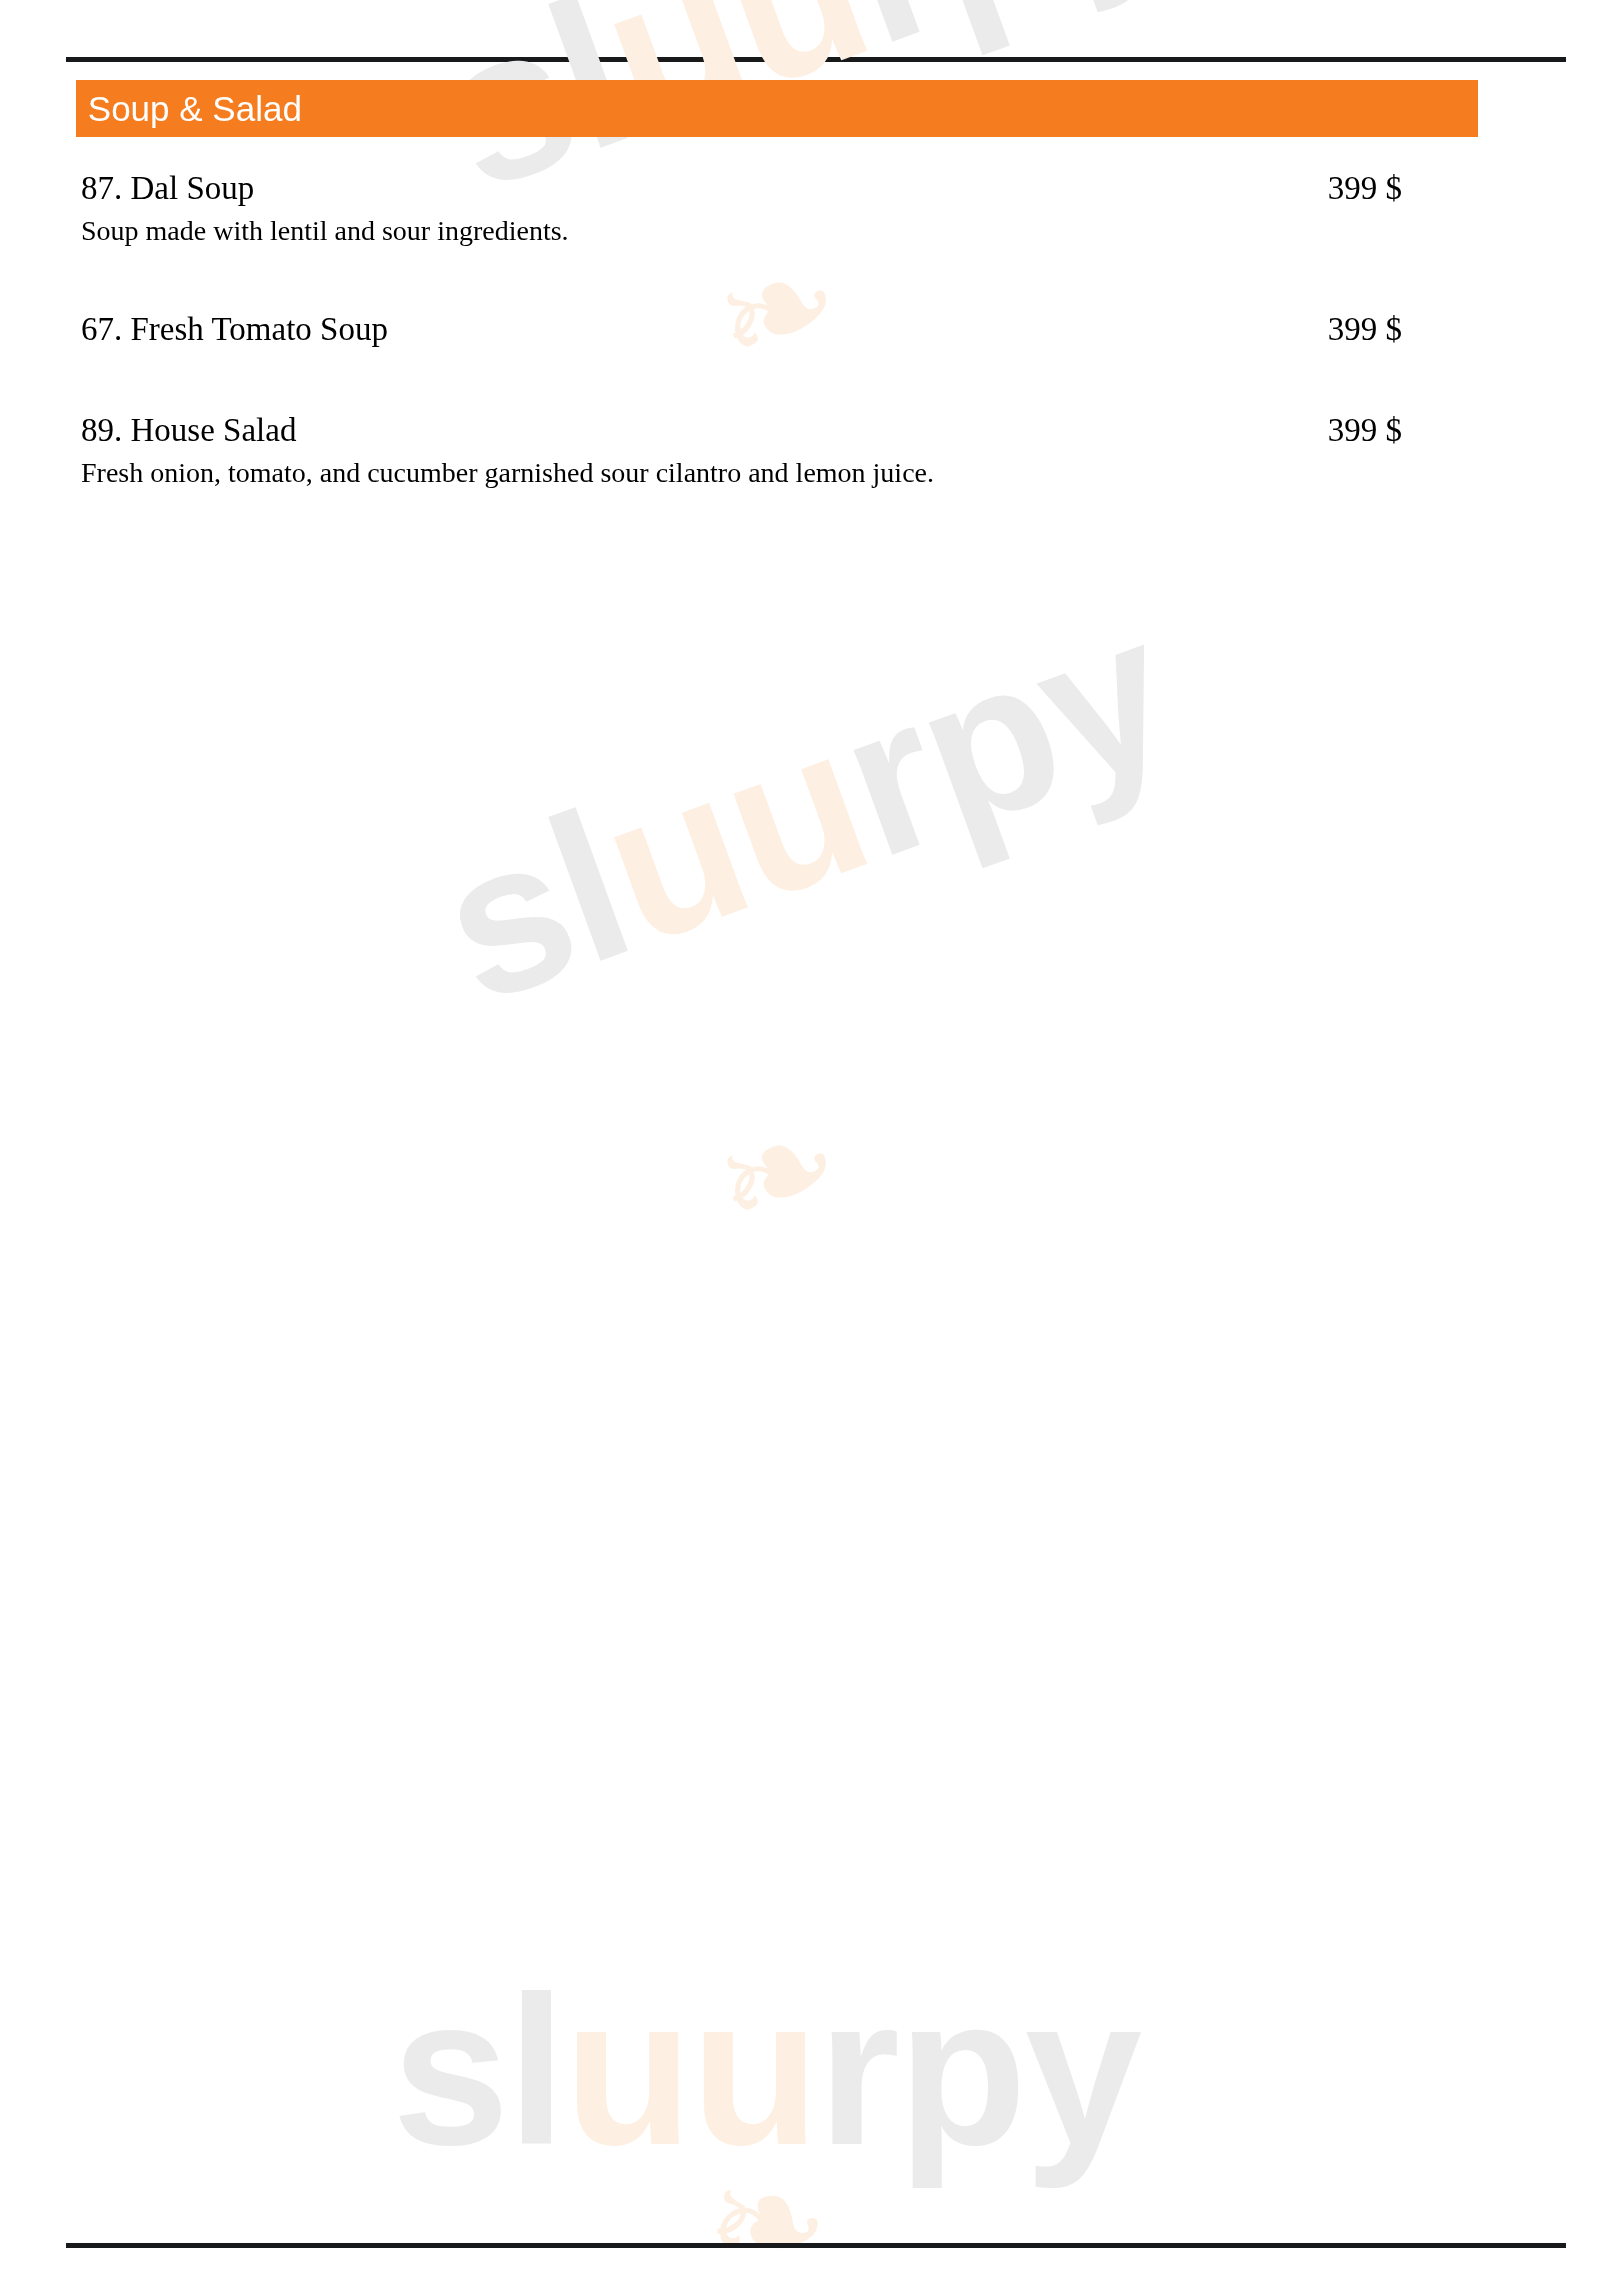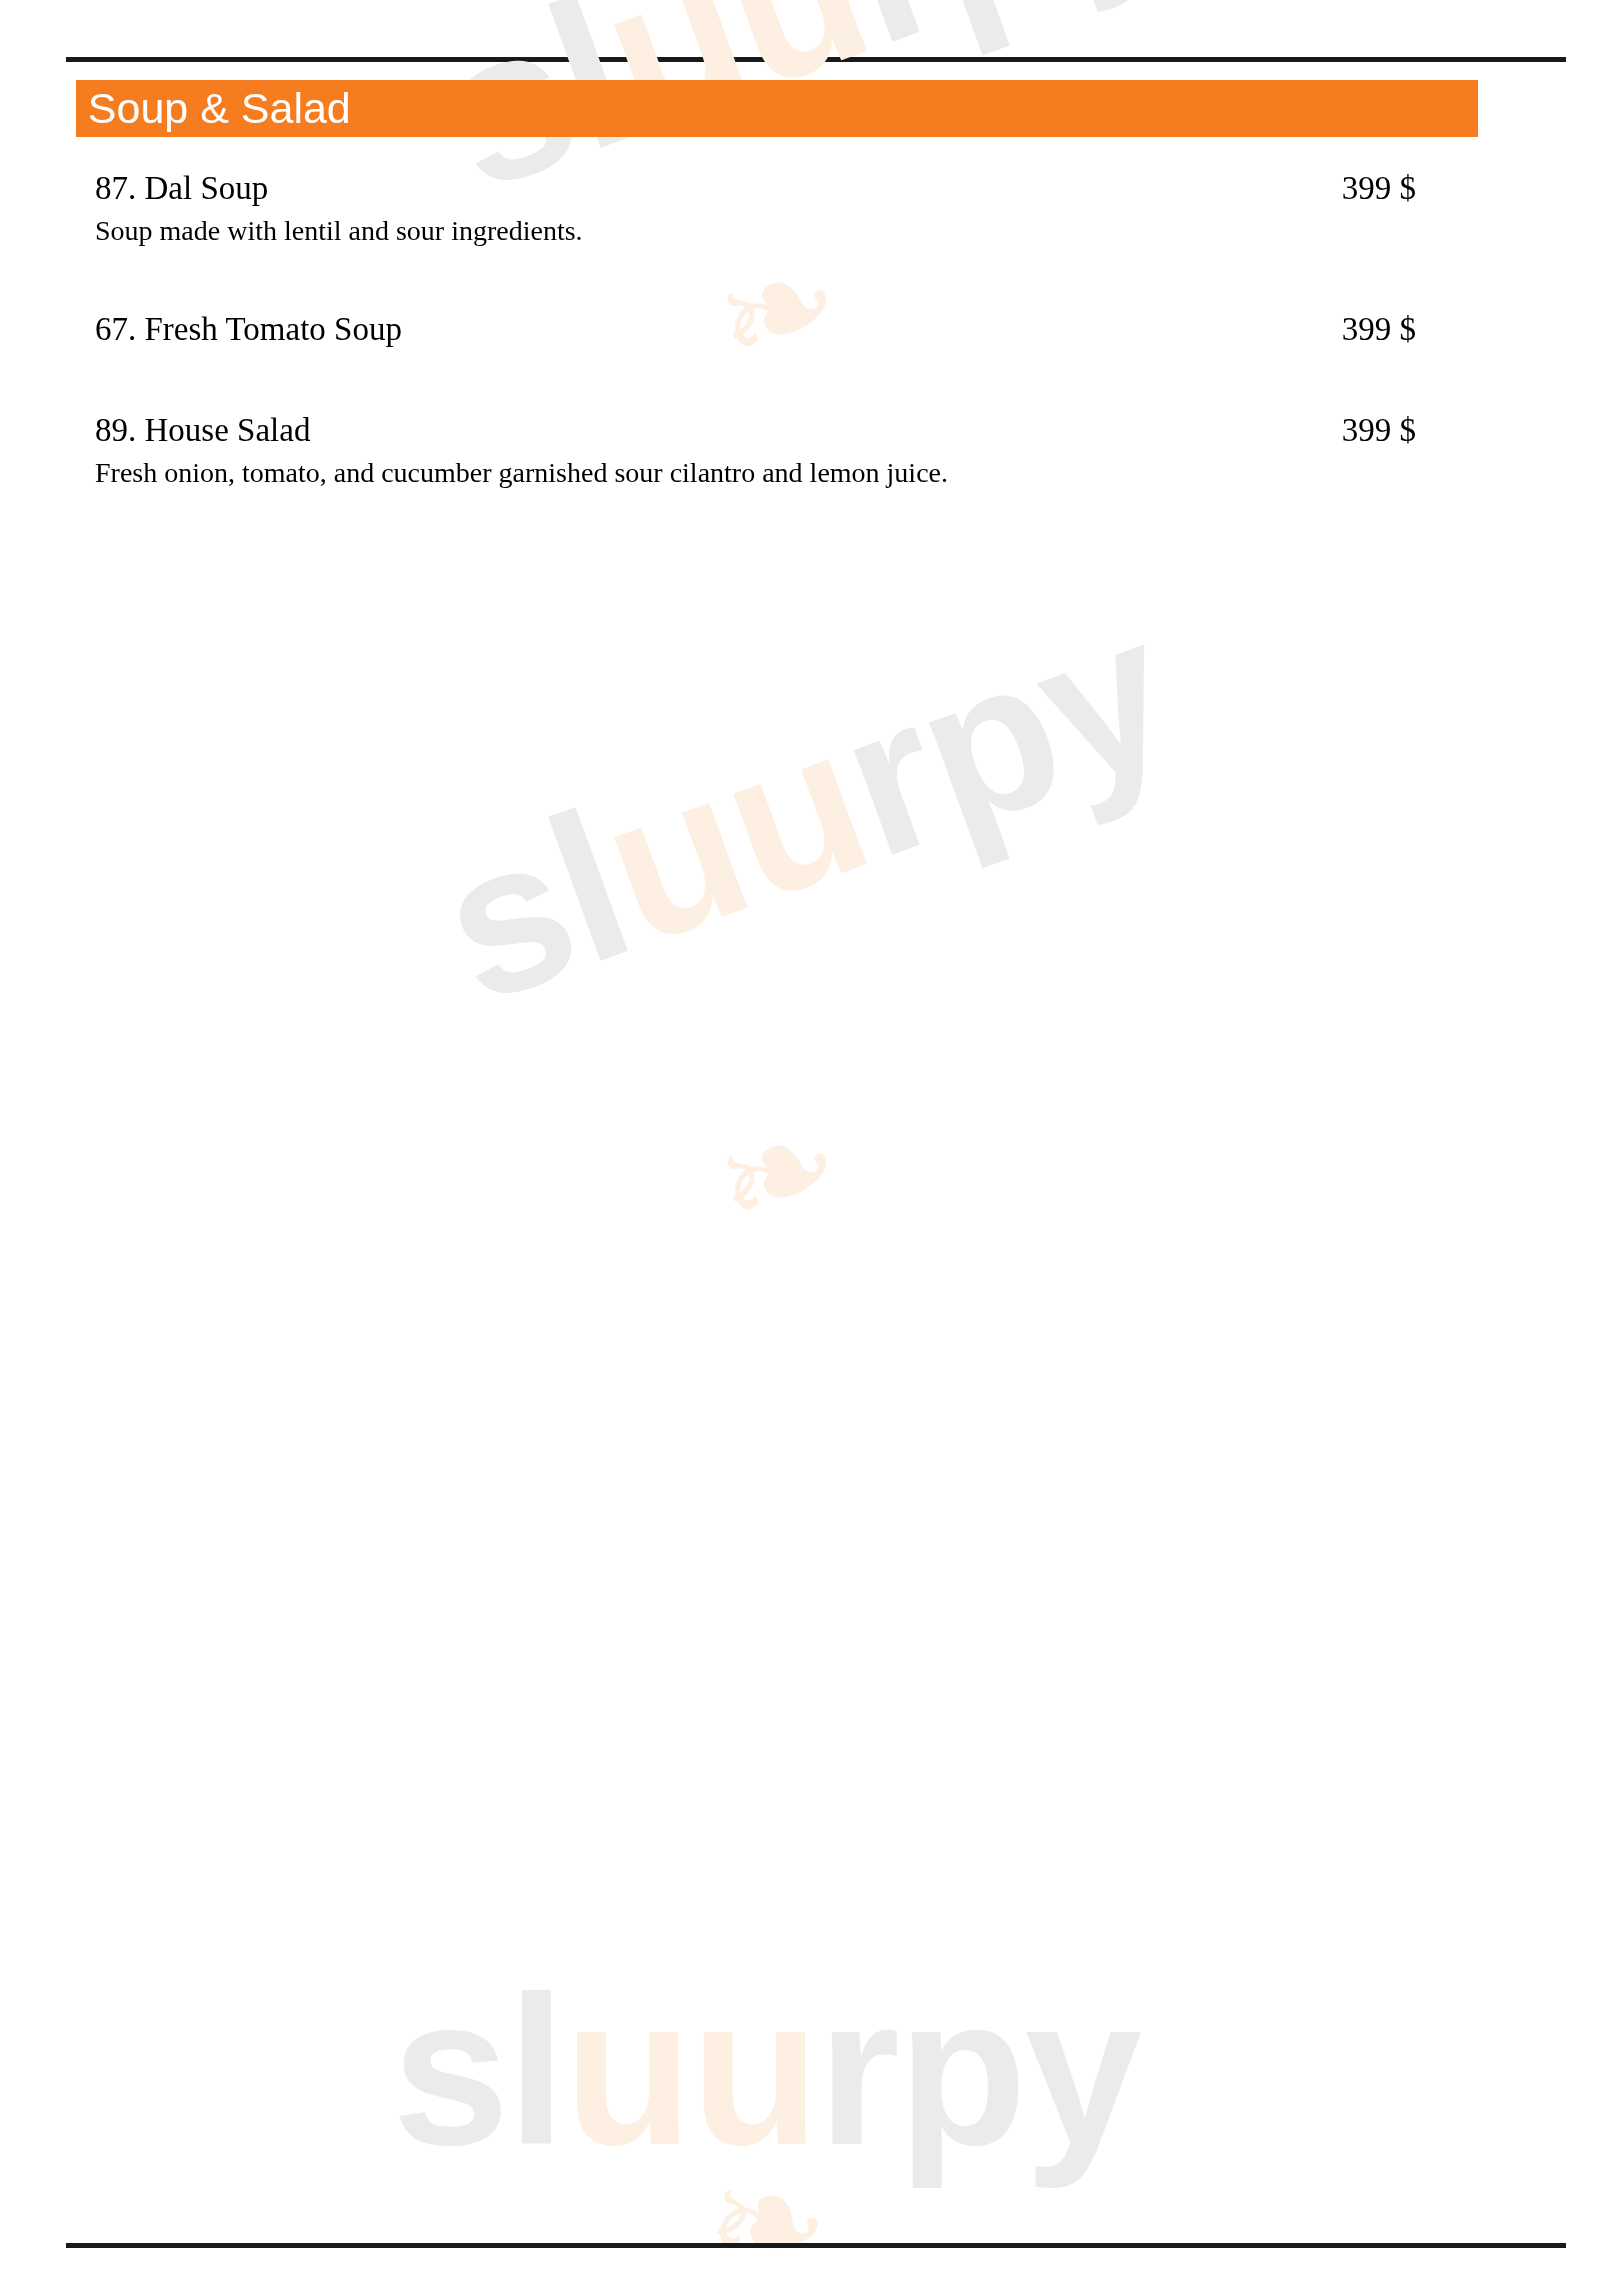--- a/index.html
+++ b/index.html
@@ -87,30 +87,30 @@
     left: 76px;
     top: 80px;
     width: 1402px;
     height: 57px;
     background: #f57c1f;
     display: flex;
     align-items: center;
   }
   .section-header .title {
     font-family: "Liberation Sans", sans-serif;
-    font-size: 43px;
+    font-size: 35px;
     color: #ffffff;
     padding-left: 11.8px;
     line-height: 1;
   }
 
   
   .menu-list {
     position: absolute;
-    left: 95px;
+    left: 81px;
     top: 167px;
     width: 1402px;
   }
   .menu-item {
     position: relative;
     margin-bottom: 59px;
   }
   .item-row {
     display: flex;
     align-items: baseline;

